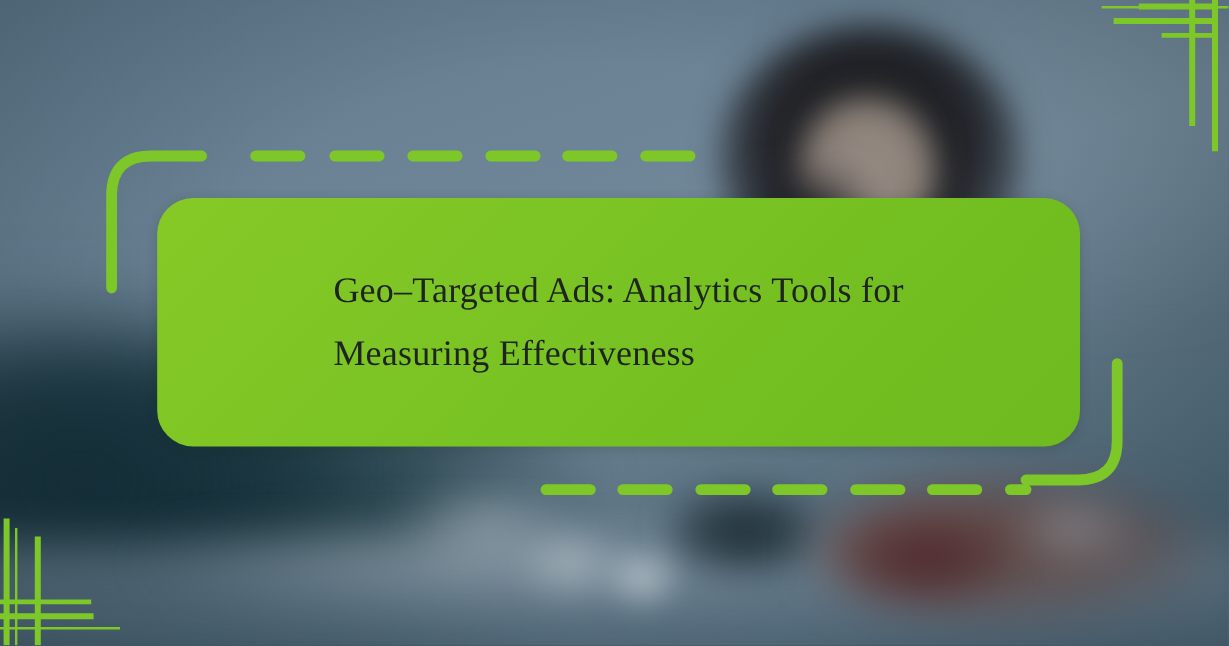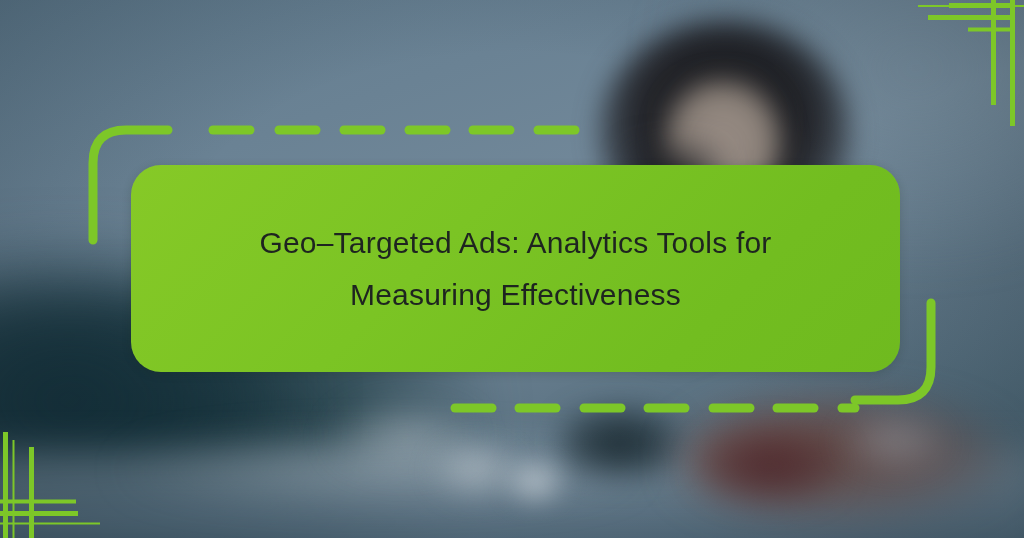--- a/index.html
+++ b/index.html
@@ -206,23 +206,23 @@
     background: linear-gradient(135deg, #86c927 0%, #7bc424 40%, #72bd20 75%, #6fba1f 100%);
     box-shadow: 0 2px 10px rgba(20,40,20,0.18);
     display: flex;
     align-items: center;
     justify-content: center;
     box-sizing: border-box;
     padding: 0 60px;
   }
   .title-text {
     margin: 0;
-    text-align: center;
+    text-align: left;
     color: #1e2420;
-    font-family: Liberation Sans, sans-serif;
+    font-family: Liberation Serif, serif;
     font-size: 30px;
     font-weight: 400;
     line-height: 52px;
     letter-spacing: 0.2px;
     white-space: pre-line;
   }
 </style>
 </head>
 <body>
 

